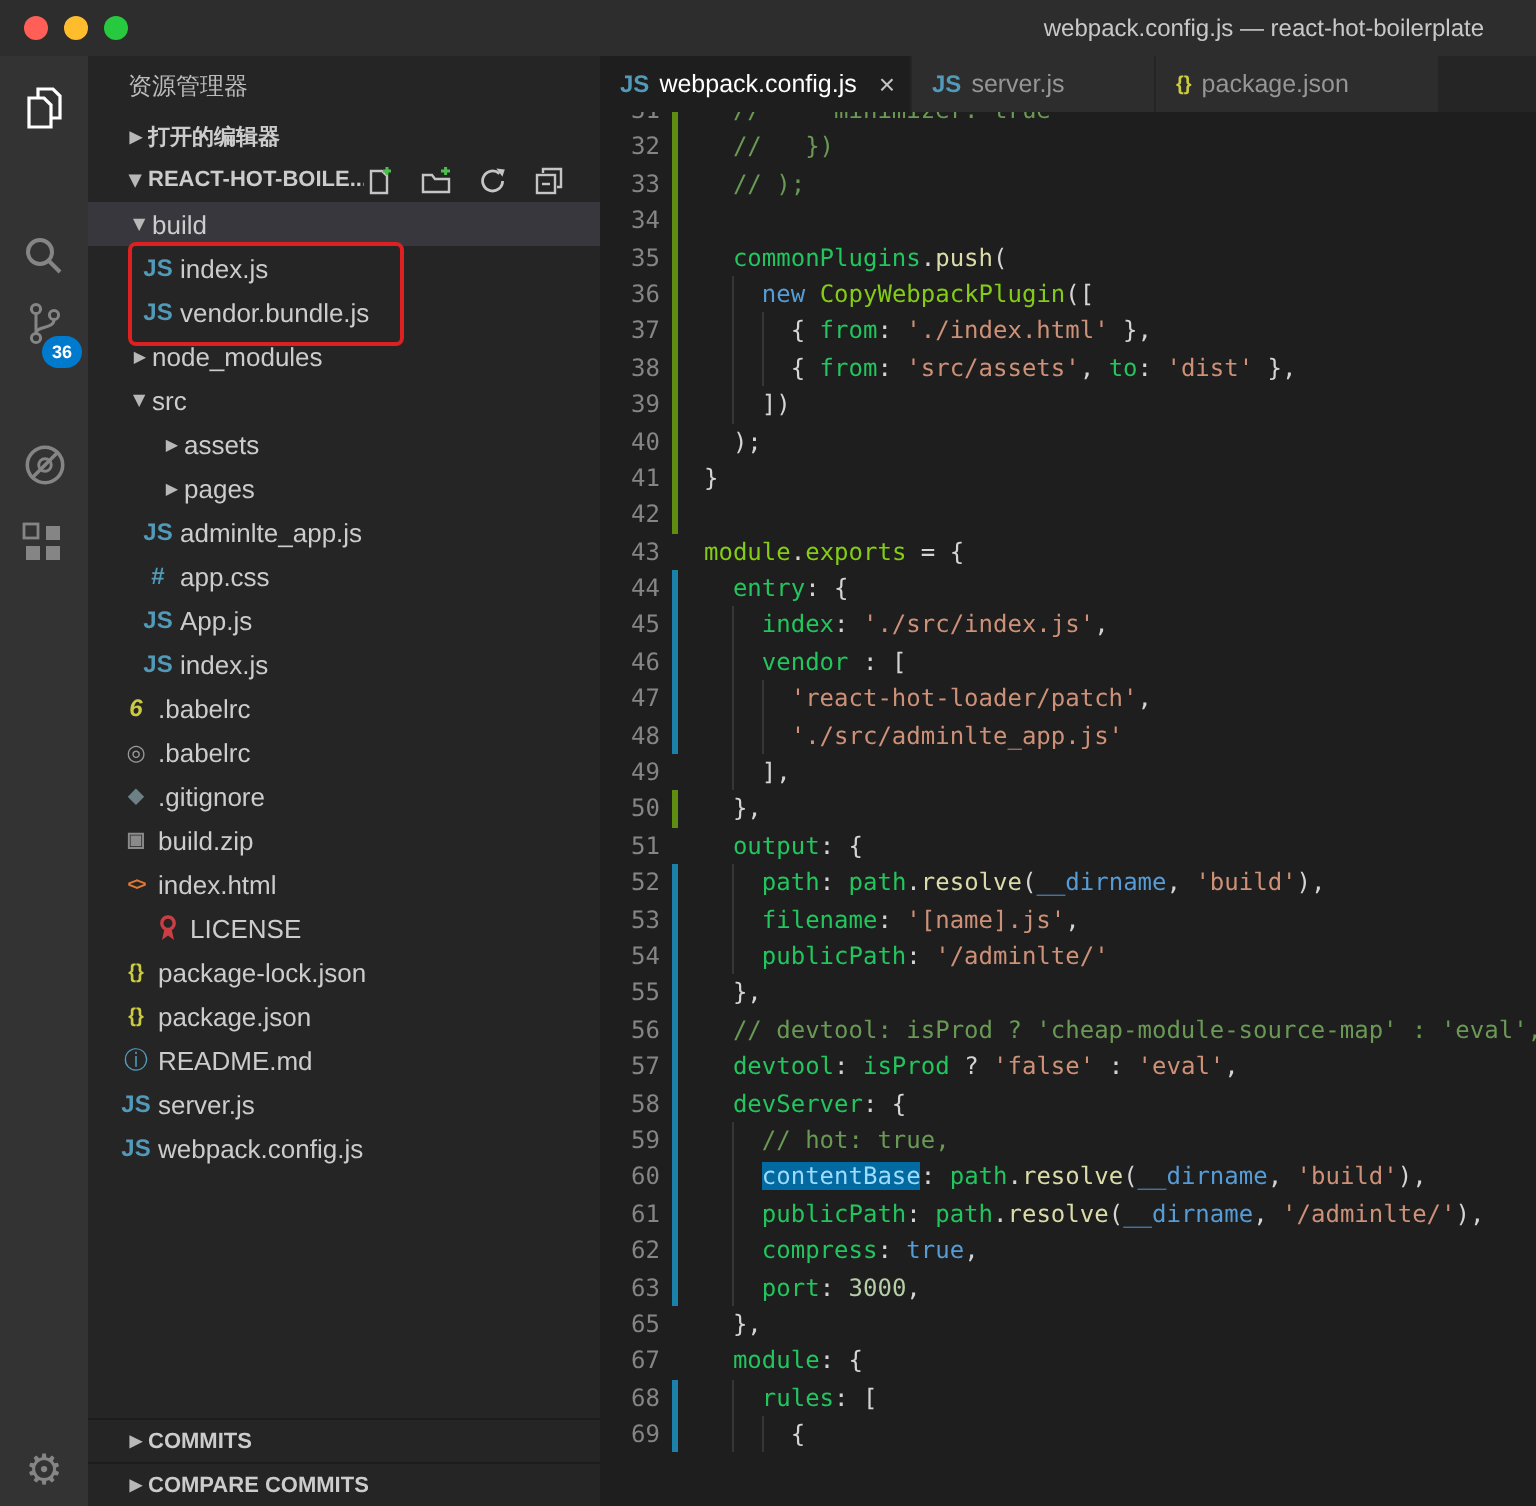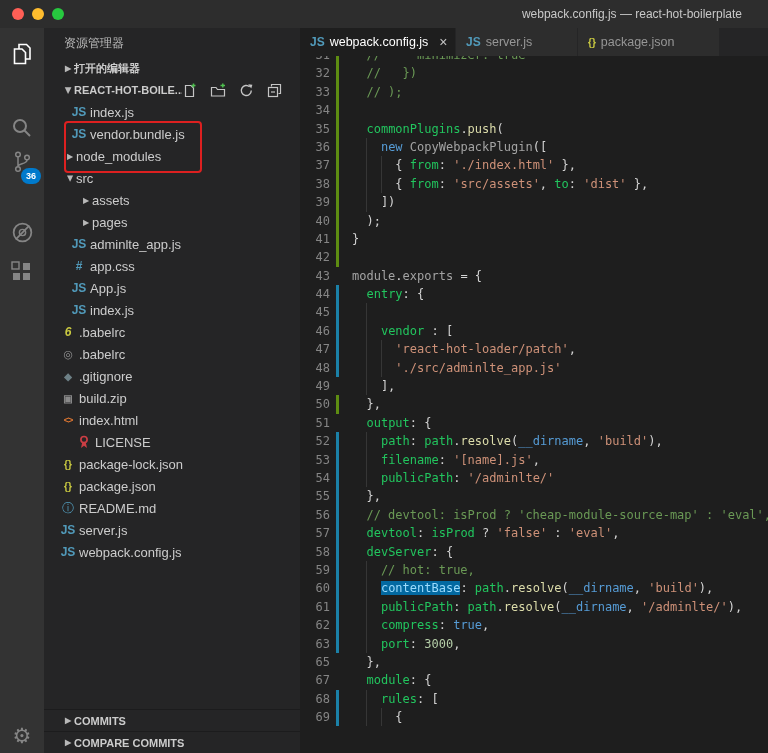--- a/index.html
+++ b/index.html
@@ -54,21 +54,21 @@
   .codearea{flex:1;overflow:hidden;background:#1e1e1e;}
   #code-lines{margin-top:-10px;font-family:"DejaVu Sans Mono",monospace;font-size:12px;line-height:18.4px;}
   .cl{height:18.4px;display:flex;position:relative;}
   .ln{width:30px;flex:none;text-align:right;color:#858585;}
   .gut{width:3px;flex:none;margin-left:6px;}
   .gut.a{background:#5e8d12;}
   .gut.m{background:#1b81a8;}
   .ct{margin-left:13px;white-space:pre;flex:none;}
   .ig{position:absolute;top:0;bottom:0;width:1px;background:#363636;}
   .tok-com{color:#6A9955}.tok-key{color:#22c55e}.tok-str{color:#CE9178}.tok-kw{color:#569CD6}
-  .tok-fn{color:#DCDCAA}.tok-cls{color:#a3a3a3}.tok-num{color:#B5CEA8}.tok-pln{color:#D4D4D4}
+  .tok-fn{color:#DCDCAA}.tok-cls{color:#84cc16}.tok-num{color:#B5CEA8}.tok-pln{color:#D4D4D4}
   .tok-hl{background:#0369a1;color:#9CDCFE;margin-top:12px;}
 </style>
 </head>
 <body>
 
 <div class="titlebar">
   <div class="lights">
     <span class="light red"></span>
     <span class="light yellow"></span>
     <span class="light green"></span>
@@ -146,20 +146,24 @@
         </svg>
         <svg width="15" height="15" viewBox="0 0 15 15">
           <path d="M4.5 3.5 v-2 h9 v9 h-2" fill="none" stroke="#c5c5c5" stroke-width="1.2"></path>
           <rect x="1.5" y="4.5" width="9" height="9" fill="none" stroke="#c5c5c5" stroke-width="1.2"></rect>
           <path d="M4 9 h4" stroke="#c5c5c5" stroke-width="1.2"></path>
         </svg>
       </span>
     </div>
 
     <div id="file-tree">
+        <div class="tr selected" style="padding-left: 20px;">
+          <span class="twisty exp">▶</span>
+          <span>build</span>
+        </div>
         <div class="tr" style="padding-left: 27px;">
           <span class="fi fi-js">JS</span>
           <span>index.js</span>
         </div>
         <div class="tr" style="padding-left: 27px;">
           <span class="fi fi-js">JS</span>
           <span>vendor.bundle.js</span>
         </div>
         <div class="tr" style="padding-left: 20px;">
           <span class="twisty">▶</span>
@@ -346,20 +350,21 @@
             <span class="ct"><span class="tok-cls">module</span><span class="tok-pln">.</span><span class="tok-cls">exports</span><span class="tok-pln"> = {</span></span>
           </div>
           <div class="cl">
             <span class="ln">44</span>
             <span class="gut m"></span>
             <span class="ct"><span class="tok-pln">  </span><span class="tok-key">entry</span><span class="tok-pln">: {</span></span>
           </div>
           <div class="cl">
             <span class="ln">45</span>
             <span class="gut m"></span>
+            <span class="ct"><span class="tok-pln">    </span><span class="tok-key">index</span><span class="tok-pln">: </span><span class="tok-str">'./src/index.js'</span><span class="tok-pln">,</span></span>
             <i class="ig" style="left: 66.45px;"></i>
           </div>
           <div class="cl">
             <span class="ln">46</span>
             <span class="gut m"></span>
             <span class="ct"><span class="tok-pln">    </span><span class="tok-key">vendor</span><span class="tok-pln"> : [</span></span>
             <i class="ig" style="left: 66.45px;"></i>
           </div>
           <div class="cl">
             <span class="ln">47</span>

